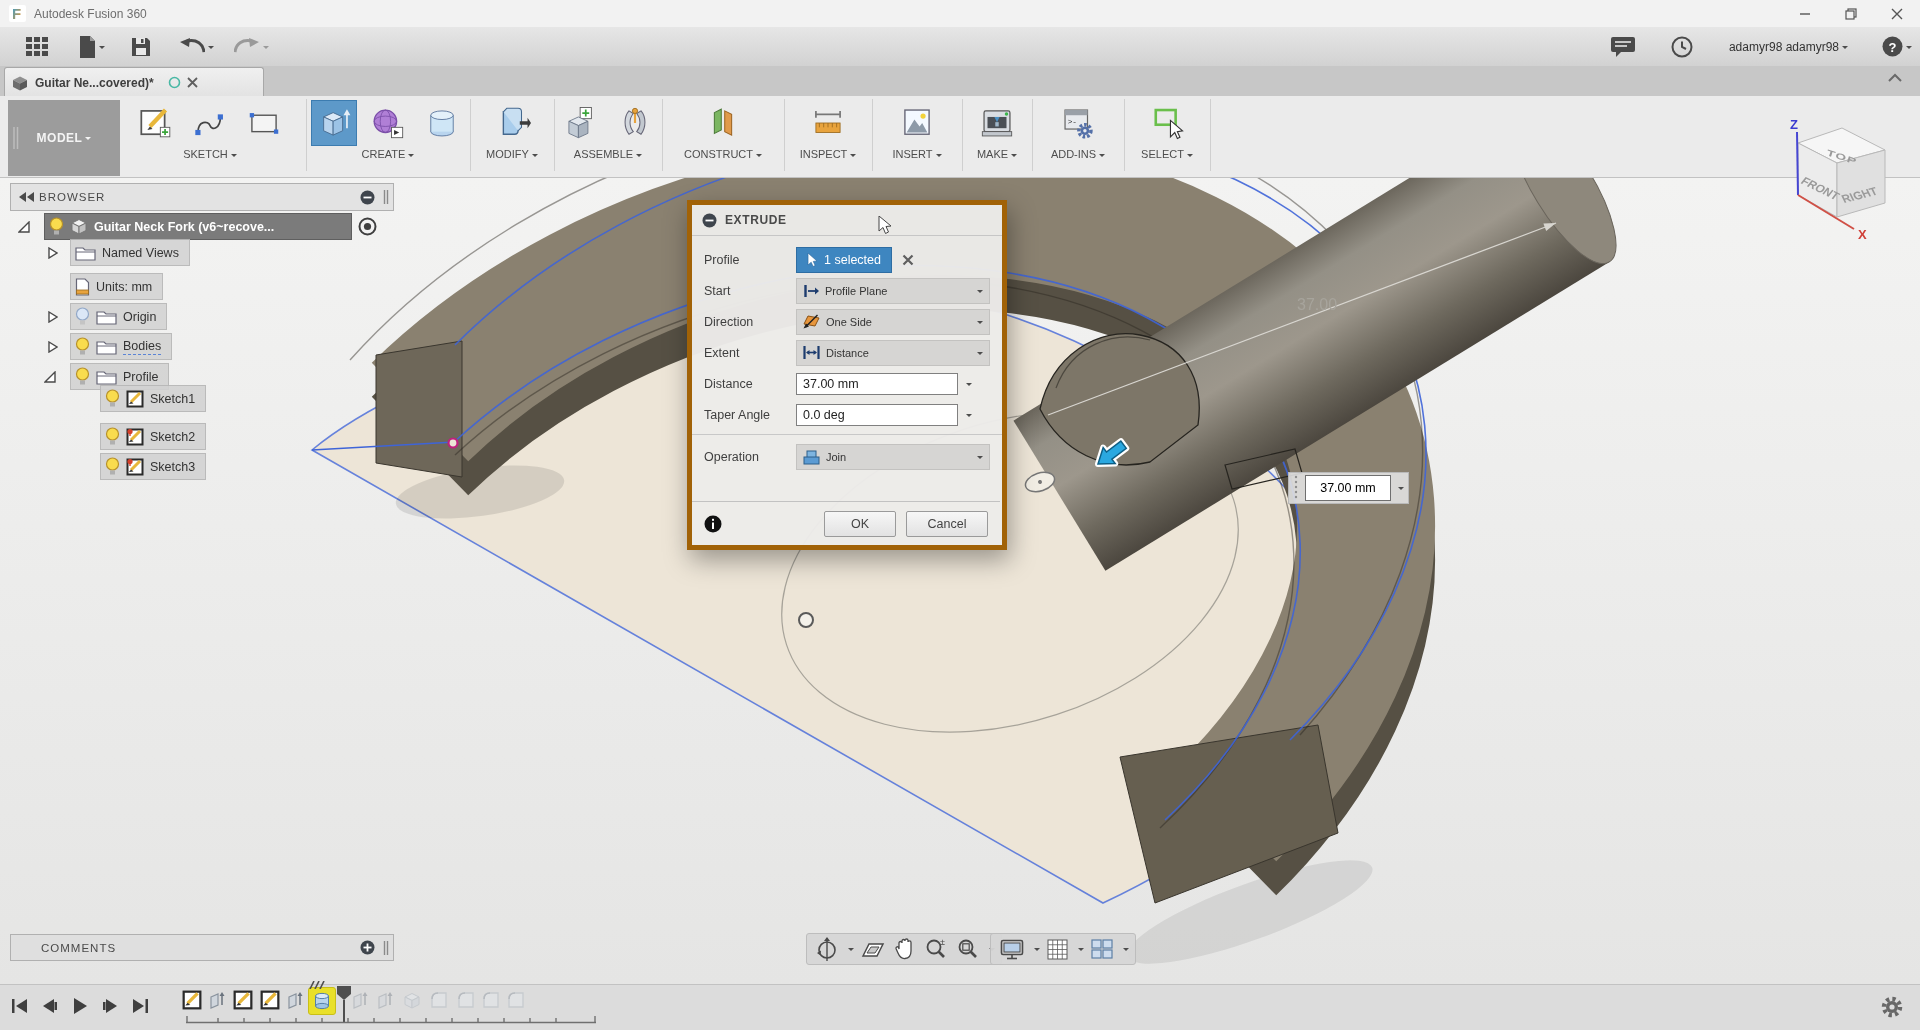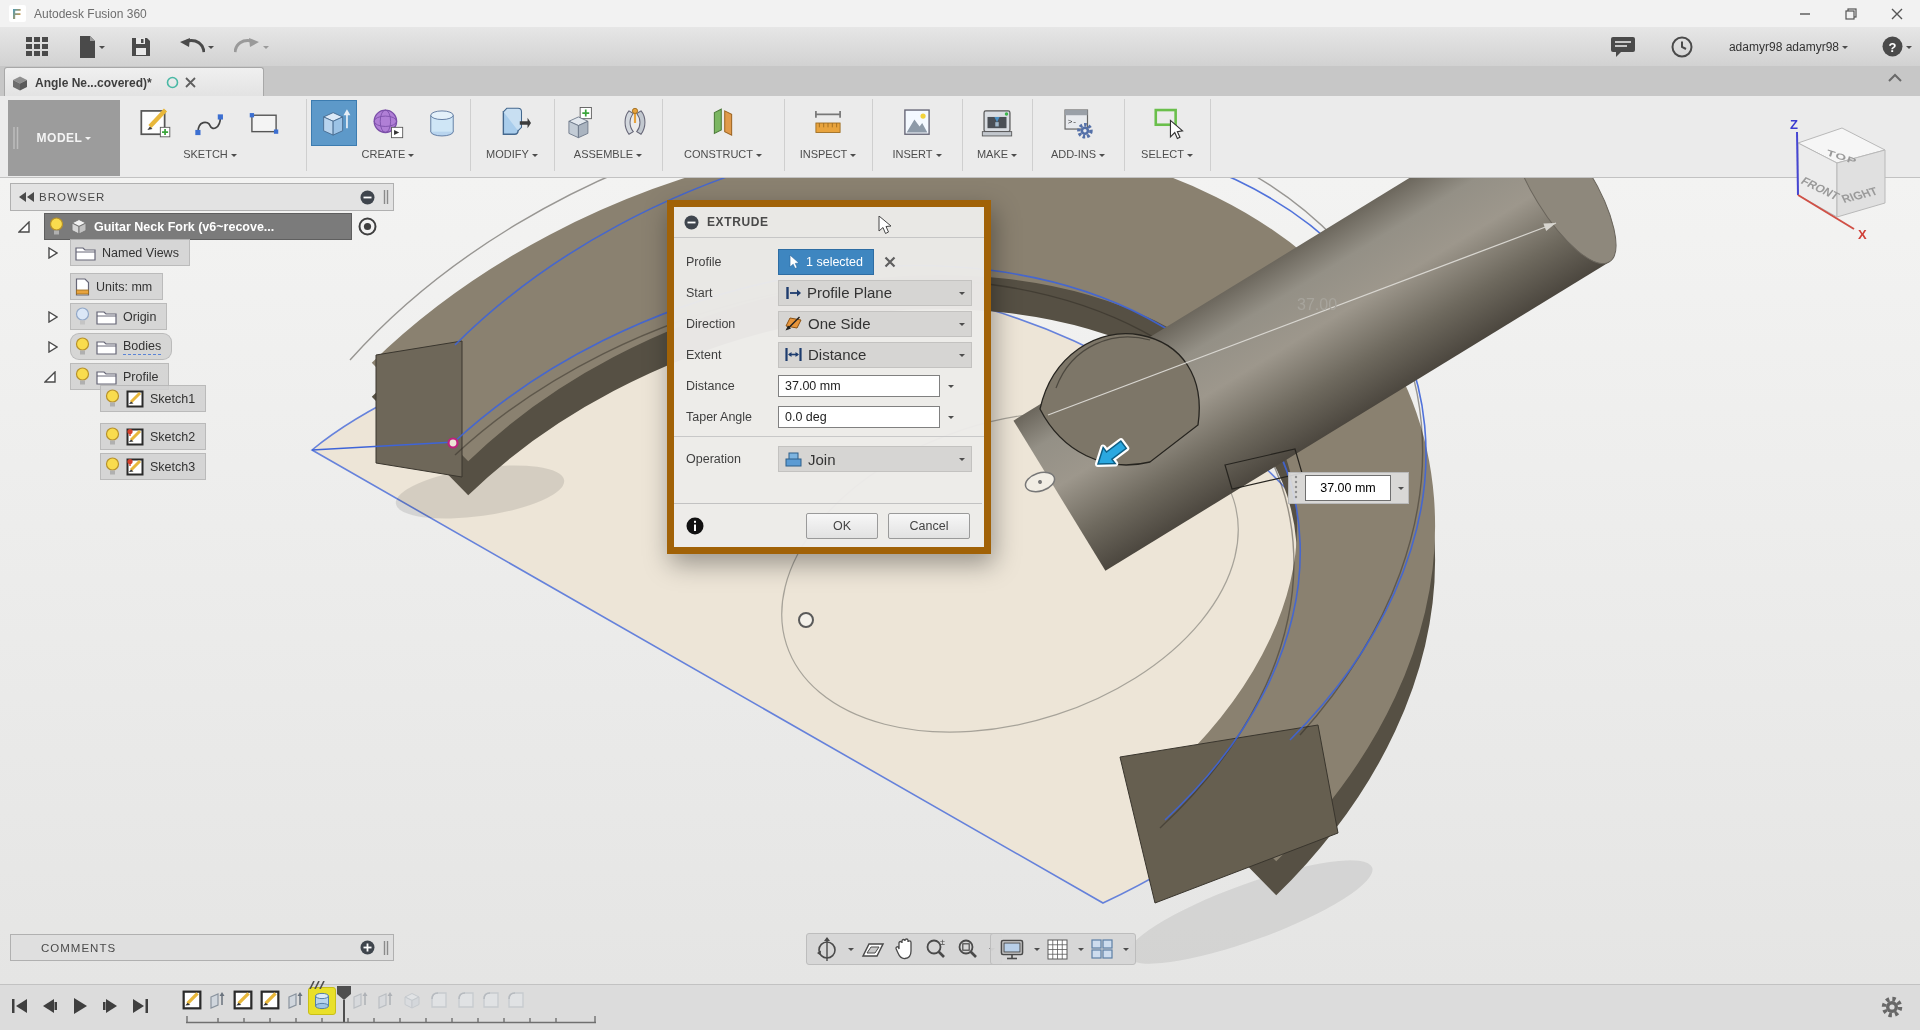--- a/index.html
+++ b/index.html
@@ -35,27 +35,27 @@
   
   .bheader{left:10px;top:183px;width:382px;height:26px;background:rgba(225,225,225,.95);border:1px solid #b0b0b0;display:flex;align-items:center;}
   .btitle{font-size:11.5px;color:#4a4a4a;letter-spacing:1px;margin-left:4px;}
   .trow{position:absolute;height:25px;display:flex;align-items:center;}
   .pill{height:25px;background:rgba(210,210,210,.88);border:1px solid rgba(160,160,160,.5);display:flex;align-items:center;padding:0 10px 0 4px;gap:6px;}
   .pill.selected{background:#7b7b7b;border-color:#5f5f5f;}
   .tlabel{font-size:12.5px;color:#333;white-space:nowrap;}
   .tlabel.root{color:#fff;font-weight:bold;}
   .dashed-u{border-bottom:1px dashed #5b84d6;padding-bottom:1px;}
   
-  .xdialog{left:667px;top:200px;width:310px;height:340px;background:rgba(236,235,233,.97);border:7px solid #a16207;
+  .xdialog{left:687px;top:200px;width:310px;height:340px;background:rgba(236,235,233,.97);border:5px solid #a16207;
            box-shadow:3px 10px 24px rgba(0,0,0,.35);}
   .dhead{height:30px;border-bottom:1px solid #c6c6c6;display:flex;align-items:center;padding:0 10px;gap:8px;}
   .dtitle{font-size:12px;color:#4a4a4a;letter-spacing:.6px;font-weight:bold;}
   .drow{display:flex;align-items:center;height:31px;padding:0 12px;}
   .dlabel{width:92px;font-size:12.5px;color:#3f3f3f;}
-  .dfield{flex:1;height:24px;background:#d6d5d3;border:1px solid #c3c2c0;display:flex;align-items:center;padding:0 6px;gap:6px;font-size:15px;color:#333;}
+  .dfield{flex:1;height:24px;background:#d6d5d3;border:1px solid #c3c2c0;display:flex;align-items:center;padding:0 6px;gap:6px;font-size:11px;color:#333;}
   .dfield .sp{flex:1;}
   .dinput{width:148px;height:20px;border:1px solid #808080;background:#fff;font-size:12.5px;color:#222;padding:0 6px;font-family:"Liberation Sans",sans-serif;}
   .chip{height:24px;background:#3e86c0;border:1px solid #2e6da3;color:#fff;font-size:12.5px;display:flex;align-items:center;gap:6px;padding:0 10px;}
   .dbtn{height:24px;border:1px solid #9a9a9a;background:linear-gradient(#f7f7f7,#e2e2e2);font-size:12.5px;color:#444;border-radius:2px;display:flex;align-items:center;justify-content:center;}
   .dsep{height:1px;background:#c8c8c8;margin:4px 0;}
   
   .dimfloat{left:1288px;top:472px;height:30px;display:flex;align-items:center;background:rgba(225,225,225,.9);border:1px solid #b9b9b9;padding:0 4px;gap:4px;}
   .diminput{width:80px;height:22px;border:1px solid #6f6f6f;background:#fff;font-size:12.5px;text-align:center;font-family:"Liberation Sans",sans-serif;}
   
   .comments{left:10px;top:934px;width:382px;height:25px;background:rgba(222,222,222,.95);border:1px solid #b0b0b0;display:flex;align-items:center;}
@@ -236,21 +236,21 @@
     </div>
   </div>
 
   <div class="abs tabbar"></div>
   <div class="abs doctab">
     <svg width="18" height="16" viewBox="0 0 18 16">
       <polygon points="2,5 9,1.5 16,5 9,8.5" fill="#8f8f8f"></polygon>
         <polygon points="2,5 9,8.5 9,15.5 2,12" fill="#6e6e6e"></polygon>
         <polygon points="9,8.5 16,5 16,12 9,15.5" fill="#5a5a5a"></polygon>
       </svg>
-    <span class="tabtitle">Angle Ne...covered)*</span>
+    <span class="tabtitle">Guitar Ne...covered)*</span>
     <svg width="13" height="13" viewBox="0 0 13 13" style="margin:0 6px;">
         <circle cx="6.5" cy="6.5" r="5" fill="none" stroke="#49b8a5" stroke-width="1.6"></circle>
       </svg>
     <svg width="11" height="11" viewBox="0 0 11 11">
         <path d="M1,1 L10,10 M10,1 L1,10" stroke="#5f5f5f" stroke-width="1.8"></path>
       </svg>
   </div>
   <div class="abs" style="left:1888px;top:73px;">
     <svg width="14" height="9" viewBox="0 0 14 9">
         <path d="M1,8 L7,2 L13,8" fill="none" stroke="#6a6a6a" stroke-width="2"></path>
@@ -543,21 +543,21 @@
           <line x1="1" y1="7" x2="20" y2="7" stroke="#667" stroke-width="1"></line>
         </svg>
       <span class="tlabel">Origin</span>
     </div>
   </div>
 
   <div class="trow" style="left:48px;top:334px;">
     <svg width="10" height="12" viewBox="0 0 10 12">
         <polygon points="1,1 9,6 1,11" fill="#fff" stroke="#4a4a4a" stroke-width="1.4"></polygon>
       </svg>
-    <div class="pill" style="margin-left:12px;border-radius:9px;">
+    <div class="pill" style="margin-left:12px;">
       <svg width="15" height="19" viewBox="0 0 15 19">
           <circle cx="7.5" cy="7" r="6" fill="#f9dc4e" stroke="#b8922a" stroke-width="1.2"></circle>
           <rect x="5" y="13.5" width="5" height="4" fill="#b0b0b0"></rect>
         </svg>
       <svg width="21" height="16" viewBox="0 0 21 16">
           <path d="M1,3 L8,3 L10,5 L20,5 L20,15 L1,15 Z" fill="#fff" stroke="#667" stroke-width="1.2"></path>
           <line x1="1" y1="7" x2="20" y2="7" stroke="#667" stroke-width="1"></line>
         </svg>
       <span class="tlabel dashed-u">Bodies</span>
     </div>

